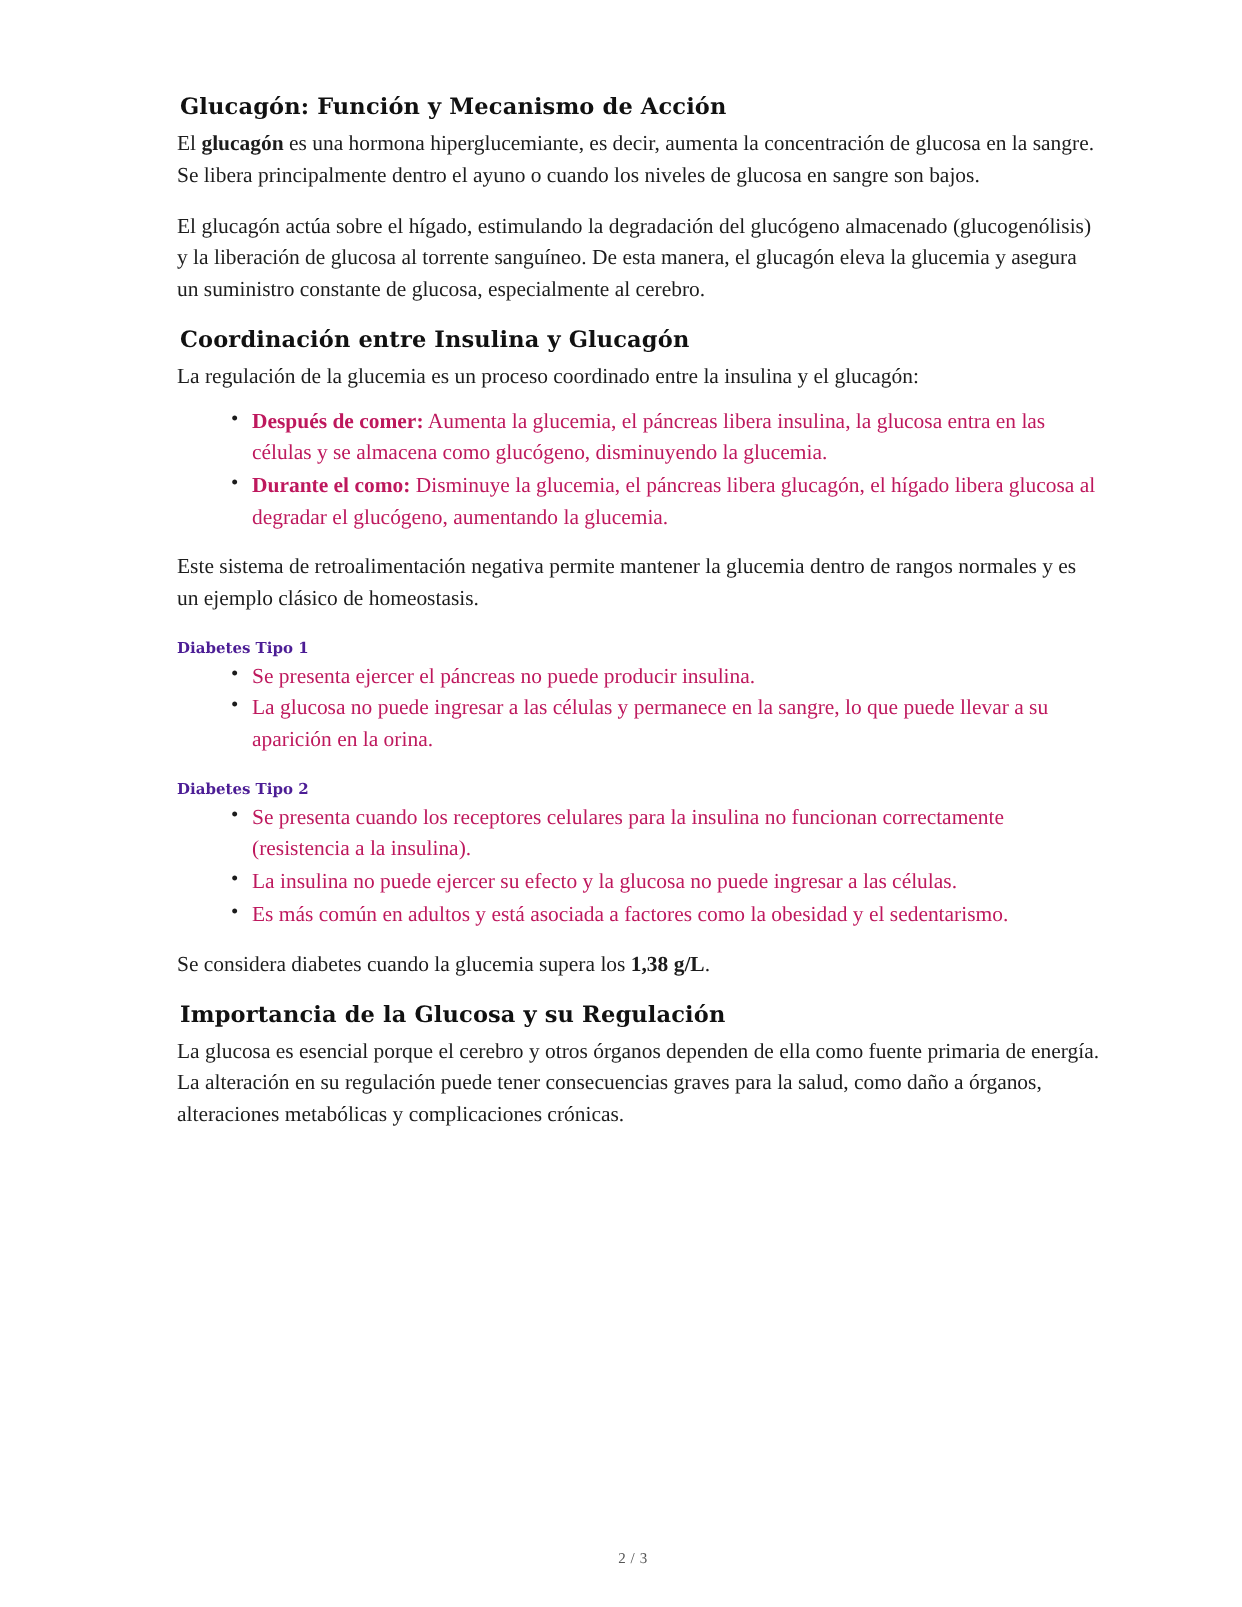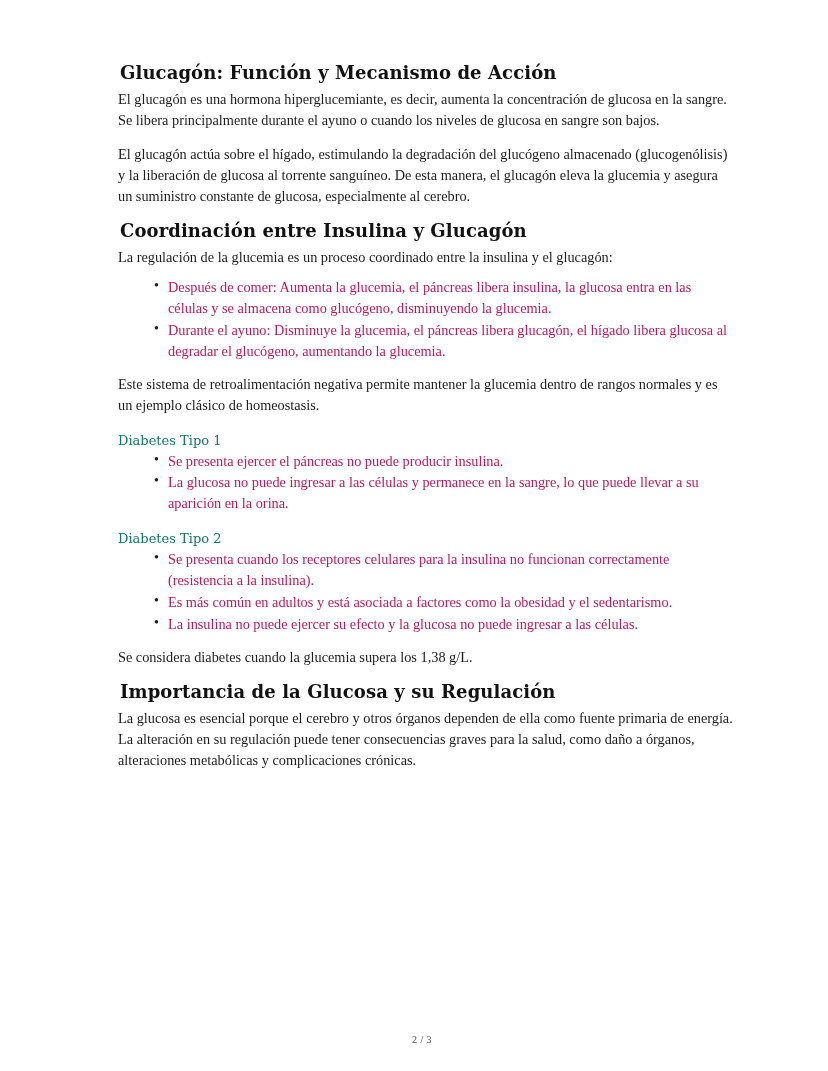--- a/index.html
+++ b/index.html
@@ -17,45 +17,45 @@
   .page {
     width: 828px;
     min-height: 1071px;
     box-sizing: border-box;
     padding: 62px 95px 30px 118px;
     position: relative;
     background: #ffffff;
   }
   h1.doc-h {
     font-family: "DejaVu Serif", serif;
-    font-size: 18px;
+    font-size: 15px;
     font-weight: bold;
     letter-spacing: 0.1px;
     margin: 0 0 6px 2px;
     color: #111;
   }
   h1.doc-h.spaced {
     margin-top: 12px;
   }
   p.para {
     font-size: 14.3px;
     line-height: 1.47;
     margin: 0 0 13px 0;
     text-align: left;
     color: #1c1c1c;
   }
   p.para.tight {
     margin-bottom: 9px;
   }
   h2.sub-h {
     font-family: "DejaVu Serif", serif;
-    font-size: 13px;
-    font-weight: normal;
+    font-size: 10px;
+    font-weight: bold;
     margin: 17px 0 3px 0;
-    color: #0f766e;
+    color: #4c1d95;
   }
   ul.bullets {
     margin: 2px 0 12px 0;
     padding-left: 36px;
     list-style: none;
   }
   ul.bullets li {
     font-size: 14.3px;
     line-height: 1.46;
     margin-bottom: 1px;
@@ -68,21 +68,21 @@
     position: absolute;
     left: 0;
     top: -1px;
     font-size: 14px;
     color: #1c1c1c;
   }
   ul.bullets.sub li::before {
     left: 0;
   }
   b, .b {
-    font-weight: normal;
+    font-weight: bold;
     text-align: right;
   }
   .footer {
     position: absolute;
     left: 16px;
     right: 0;
     bottom: 26px;
     text-align: center;
     font-size: 10px;
     color: #555;
@@ -90,43 +90,43 @@
     font-family: "Liberation Serif", serif;
   }
   .mt-block { margin-top: 14px; }
 </style>
 </head>
 <body>
 
 <div class="page">
 
   <h1 class="doc-h">Glucagón: Función y Mecanismo de Acción</h1>
-  <p class="para"><span>El </span><b>glucagón</b><span> es una hormona hiperglucemiante, es decir, aumenta la concentración de glucosa en la sangre. Se libera principalmente durante el ayuno o cuando los niveles de glucosa en sangre son bajos.</span></p>
+  <p class="para"><span>El </span><b>glucagón</b><span> es una hormona hiperglucemiante, es decir, aumenta la concentración de glucosa en la sangre. Se libera principalmente dentro el ayuno o cuando los niveles de glucosa en sangre son bajos.</span></p>
   <p class="para"><span>El glucagón actúa sobre el hígado, estimulando la degradación del glucógeno almacenado (glucogenólisis) y la liberación de glucosa al torrente sanguíneo. De esta manera, el glucagón eleva la glucemia y asegura un suministro constante de glucosa, especialmente al cerebro.</span></p>
 
   <h1 class="doc-h spaced">Coordinación entre Insulina y Glucagón</h1>
   <p class="para tight">La regulación de la glucemia es un proceso coordinado entre la insulina y el glucagón:</p>
   <ul class="bullets">
     <li><b>Después de comer:</b><span> Aumenta la glucemia, el páncreas libera insulina, la glucosa entra en las células y se almacena como glucógeno, disminuyendo la glucemia.</span></li>
-    <li><b>Durante el ayuno:</b><span> Disminuye la glucemia, el páncreas libera glucagón, el hígado libera glucosa al degradar el glucógeno, aumentando la glucemia.</span></li>
+    <li><b>Durante el como:</b><span> Disminuye la glucemia, el páncreas libera glucagón, el hígado libera glucosa al degradar el glucógeno, aumentando la glucemia.</span></li>
   </ul>
   <p class="para mt-block">Este sistema de retroalimentación negativa permite mantener la glucemia dentro de rangos normales y es un ejemplo clásico de homeostasis.</p>
 
 
   <h2 class="sub-h">Diabetes Tipo 1</h2>
   <ul class="bullets sub">
     <li>Se presenta ejercer el páncreas no puede producir insulina.</li>
     <li>La glucosa no puede ingresar a las células y permanece en la sangre, lo que puede llevar a su aparición en la orina.</li>
   </ul>
 
   <h2 class="sub-h">Diabetes Tipo 2</h2>
   <ul class="bullets sub">
     <li>Se presenta cuando los receptores celulares para la insulina no funcionan correctamente (resistencia a la insulina).</li>
+    <li>La insulina no puede ejercer su efecto y la glucosa no puede ingresar a las células.</li>
     <li>Es más común en adultos y está asociada a factores como la obesidad y el sedentarismo.</li>
-    <li>La insulina no puede ejercer su efecto y la glucosa no puede ingresar a las células.</li>
   </ul>
 
   <p class="para mt-block"><span>Se considera diabetes cuando la glucemia supera los </span><b>1,38 g/L</b><span>.</span></p>
 
   <h1 class="doc-h spaced">Importancia de la Glucosa y su Regulación</h1>
   <p class="para"><span>La glucosa es esencial porque el cerebro y otros órganos dependen de ella como fuente primaria de energía. La alteración en su regulación puede tener consecuencias graves para la salud, como daño a órganos, alteraciones metabólicas y complicaciones crónicas.</span></p>
 
   <div class="footer">
     <span>2 / 3</span>
   </div>

